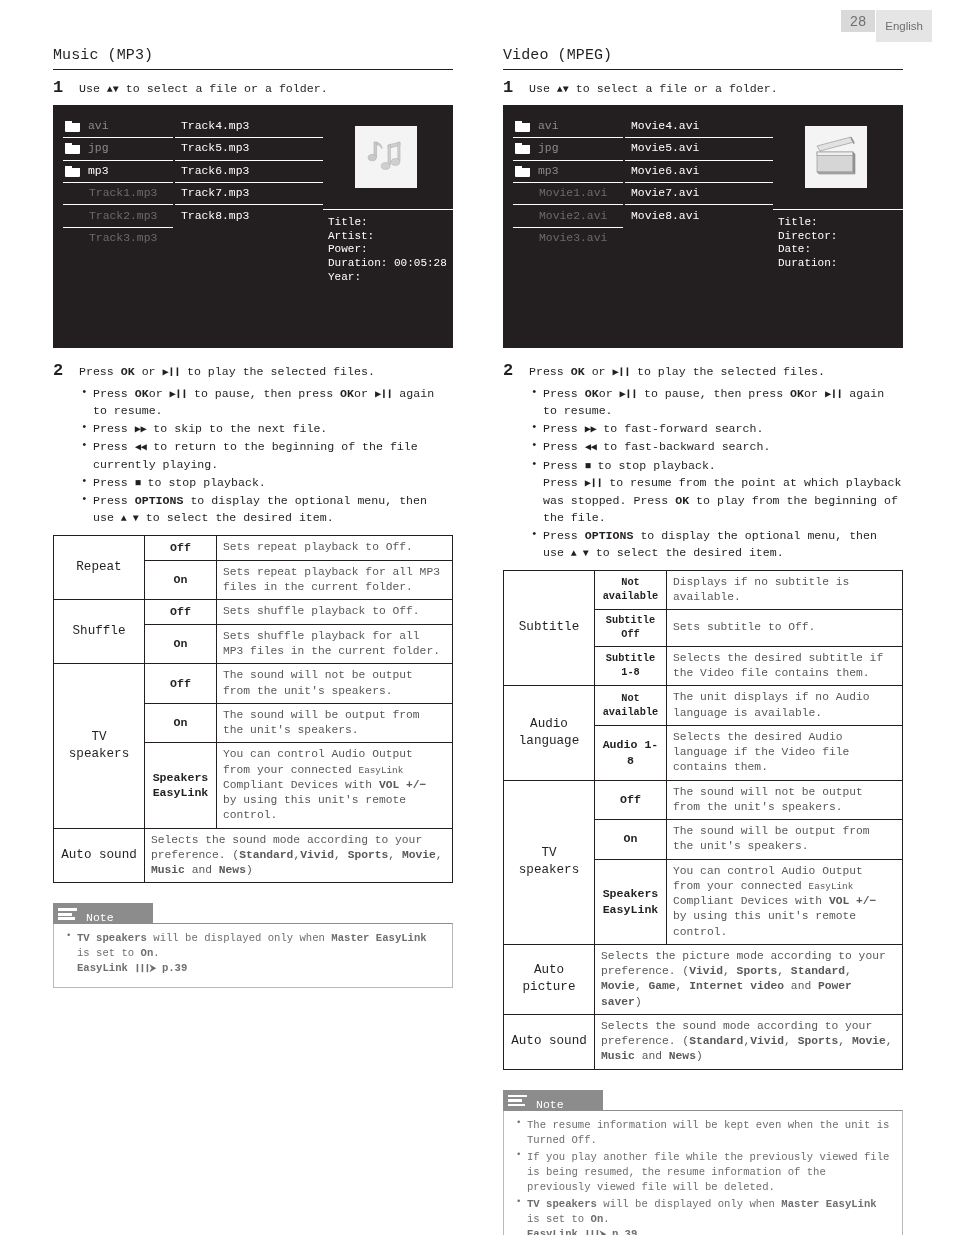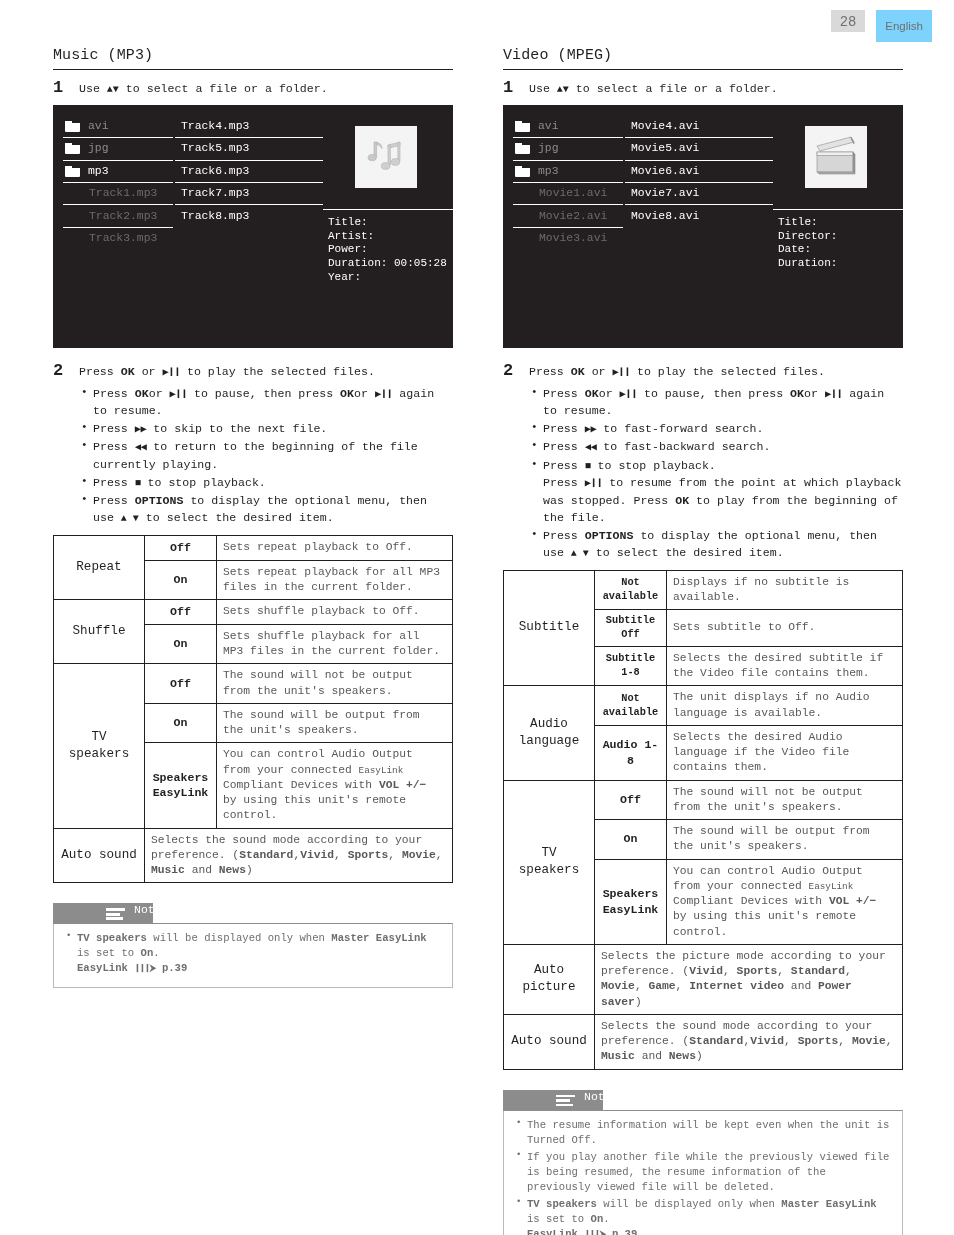--- a/index.html
+++ b/index.html
@@ -14,33 +14,33 @@
     overflow: hidden;
   }
 
   
   .page-header {
     position: absolute;
     top: 10px;
     right: 22px;
     display: flex;
     align-items: stretch;
-    gap: 11px;
+    gap: 1px;
     height: 22px;
   }
   .page-num {
     background: #d9d9d9;
     color: #6f6f6f;
     font-size: 14px;
     padding: 2px 9px 2px 9px;
     display: flex; align-items: center; justify-content: center;
     letter-spacing: .3px;
   }
   .page-lang {
-    background: #7dd3fc;
+    background: #e5e5e5;
     color: #6f6f6f;
     font-size: 11.5px;
     padding: 16px 9px;
     display: flex; align-items: center; justify-content: center;
   }
 
   
   .col {
     position: absolute;
     top: 47px;
@@ -153,24 +153,23 @@
     text-align: center; font-weight: bold; color: #231f20;
     width: 72px; font-size: 11.6px;
   }
   table.opt td.val.small { font-size: 10.3px; }
   table.opt td.desc { color: #58595b; }
   .tiny { font-size: 9.3px; }
 
   
   .note { margin-top: 20px; width: 400px; }
   .note-head {
-    display: flex; align-items: flex-start;
+    display: flex; align-items: flex-end;
     background: #8c8c8c; width: 100px; height: 21px;
     position: relative;
-    padding-left: 48px;
   }
   .note-head .ic {
     width: 22px; height: 21px; position: relative; flex: 0 0 22px;
     margin-left: 5px;
   }
   .note-head .ic i {
     position: absolute; left: 0; background: #ffffff; height: 2.6px; display: block;
   }
   .note-head .ic i:nth-child(1) { top: 5px;  width: 19px; }
   .note-head .ic i:nth-child(2) { top: 9.6px; width: 14px; }

